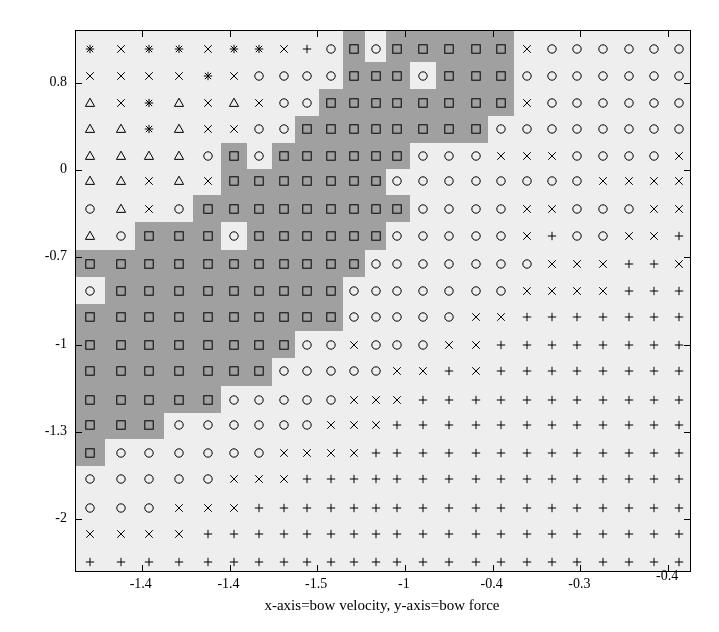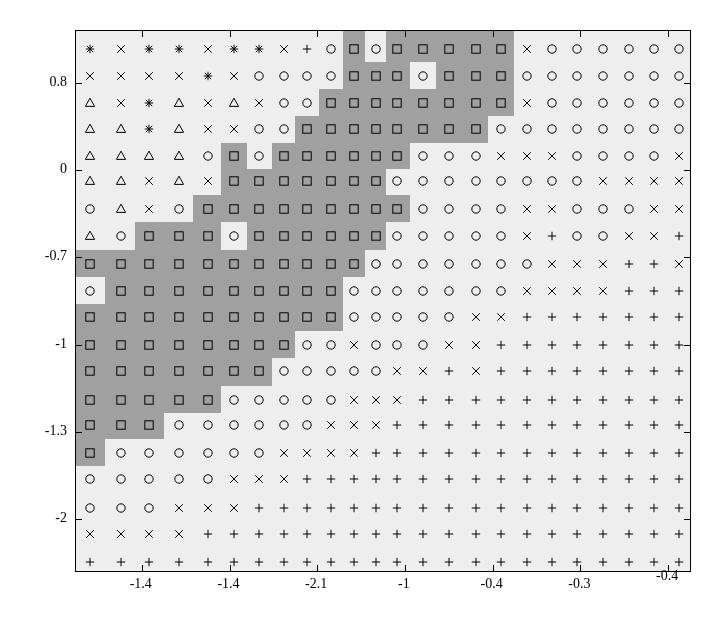--- a/index.html
+++ b/index.html
@@ -2849,27 +2849,28 @@
         <div class="tick-mark-y" style="right: 0px; top: 226.452px;"></div>
         <div class="tick-mark-y" style="left: 0px; top: 139.355px;"></div>
         <div class="tick-mark-y" style="right: 0px; top: 139.355px;"></div>
         <div class="tick-mark-y" style="left: 0px; top: 52.2581px;"></div>
         <div class="tick-mark-y" style="right: 0px; top: 52.2581px;"></div>
       </div>
   </div>
   <div id="xtick-labels">
       <div class="tick-label-x" style="left: 140.786px; top: 576px;">-1.4</div>
       <div class="tick-label-x" style="left: 228.5px; top: 576px;">-1.4</div>
-      <div class="tick-label-x" style="left: 316.214px; top: 576px;">-2.1</div>
+      <div class="tick-label-x" style="left: 316.214px; top: 576px;">-1.5</div>
       <div class="tick-label-x" style="left: 403.929px; top: 576px;">-1</div>
       <div class="tick-label-x" style="left: 491.643px; top: 576px;">-0.4</div>
       <div class="tick-label-x" style="left: 579.357px; top: 576px;">-0.3</div>
       <div class="tick-label-x" style="left: 667.071px; top: 568px;">-0.4</div>
     </div>
   <div id="ytick-labels">
       <div style="position: absolute; left: 0px; top: 517.742px; width: 67px; transform: translateY(-50%); text-align: right; font-size: 14px;">-2</div>
       <div style="position: absolute; left: 0px; top: 430.645px; width: 67px; transform: translateY(-50%); text-align: right; font-size: 14px;">-1.3</div>
       <div style="position: absolute; left: 0px; top: 343.548px; width: 67px; transform: translateY(-50%); text-align: right; font-size: 14px;">-1</div>
       <div style="position: absolute; left: 0px; top: 256.452px; width: 67px; transform: translateY(-50%); text-align: right; font-size: 14px;">-0.7</div>
       <div style="position: absolute; left: 0px; top: 169.355px; width: 67px; transform: translateY(-50%); text-align: right; font-size: 14px;">0</div>
       <div style="position: absolute; left: 0px; top: 82.2581px; width: 67px; transform: translateY(-50%); text-align: right; font-size: 14px;">0.8</div>
     </div>
+  <div class="xlabel" style="left:75px;width:614px;top:597px;">x-axis=bow velocity, y-axis=bow force</div>
 </div>
 
 </body></html>

